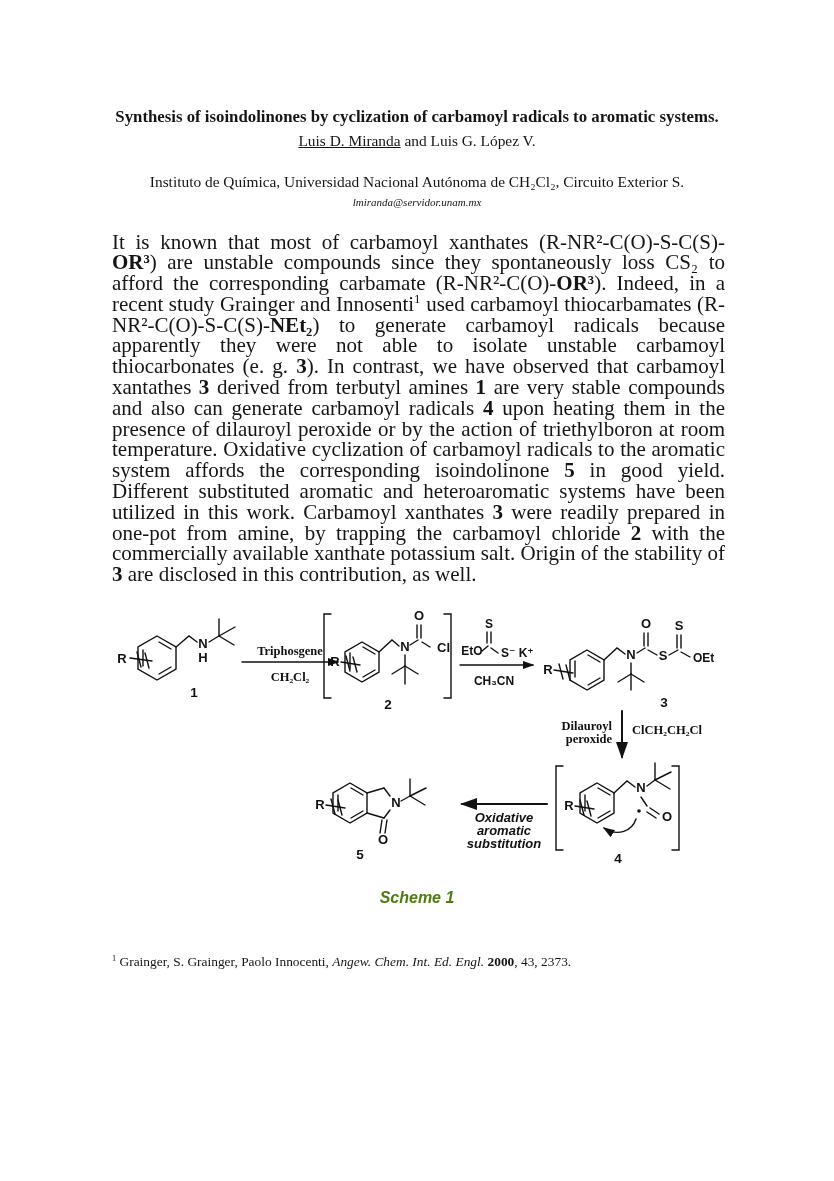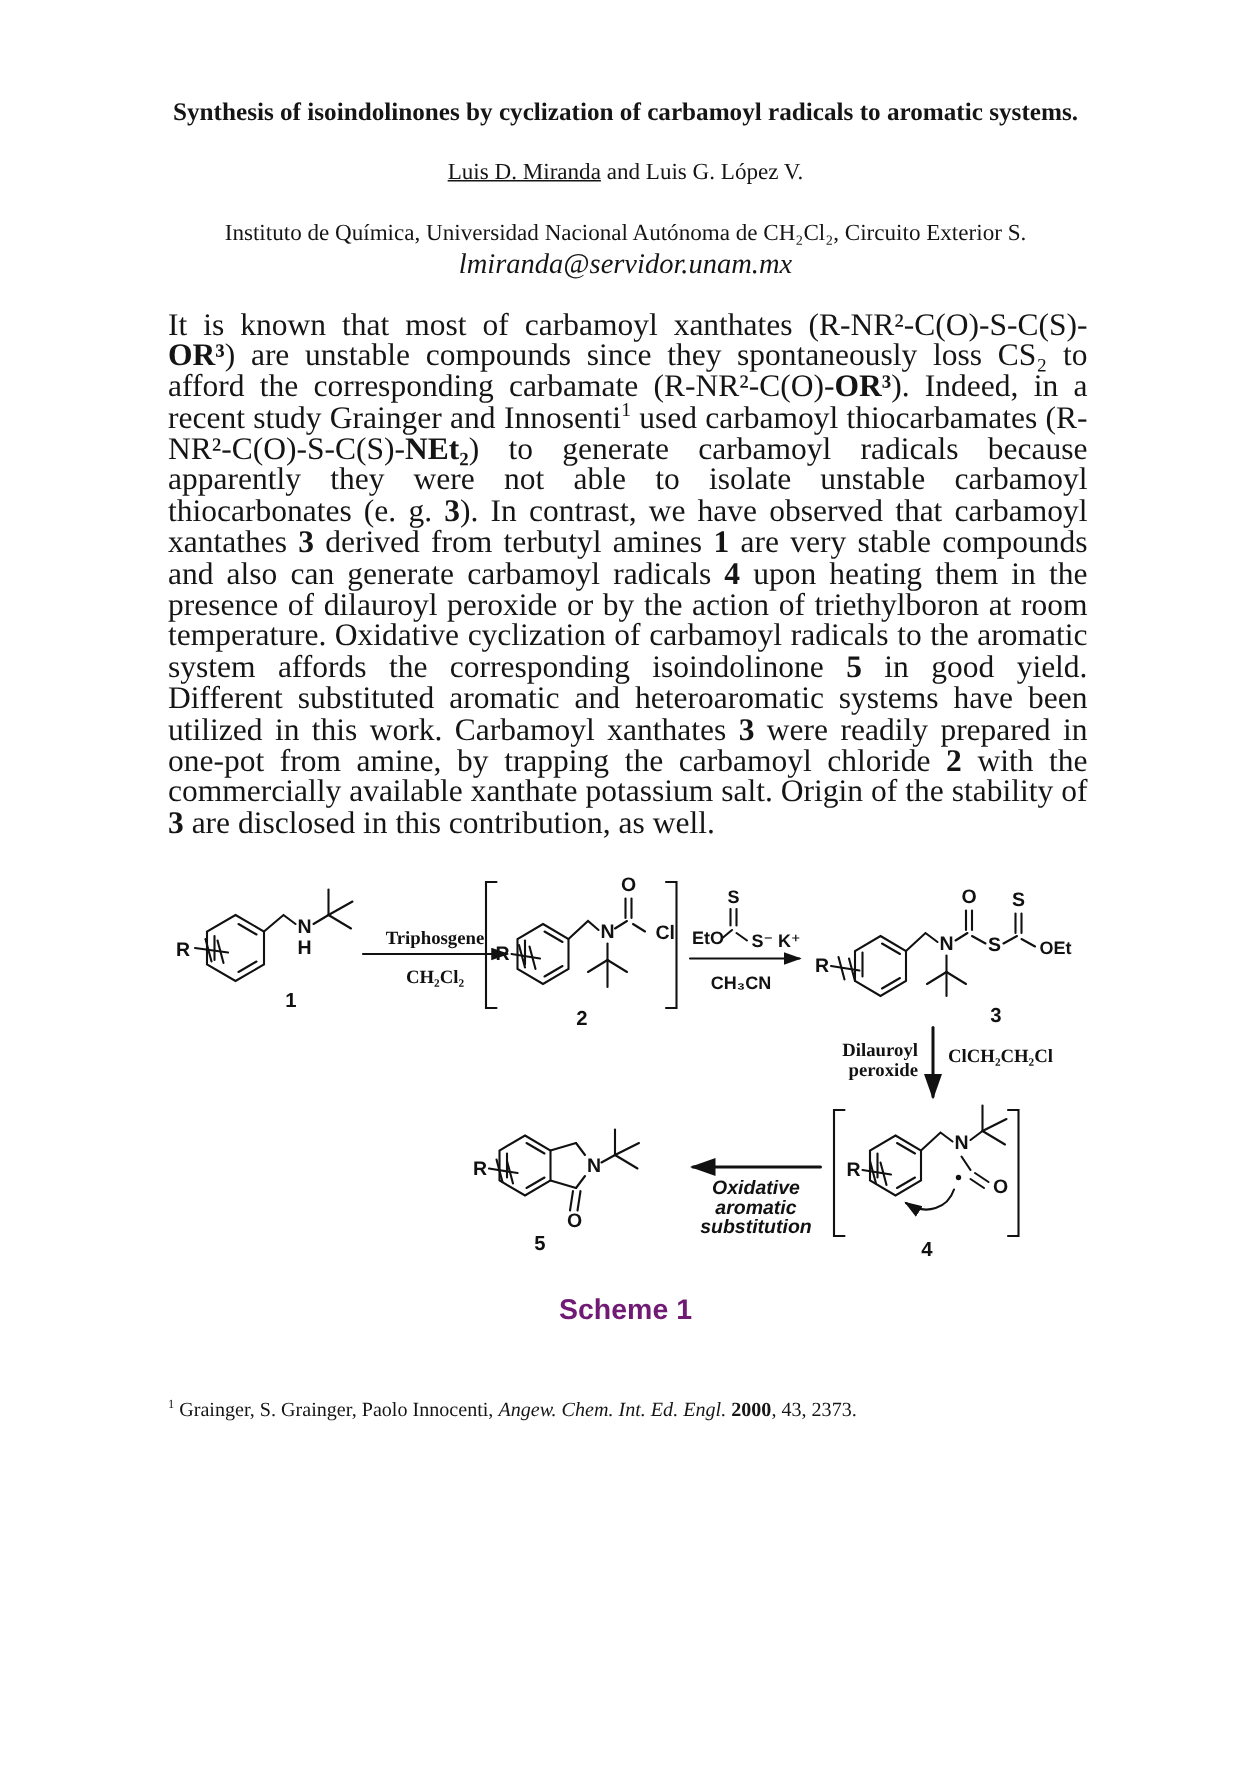--- a/index.html
+++ b/index.html
@@ -1,31 +1,31 @@
 <!DOCTYPE html>
 <html><head>
 <meta charset="utf-8">
 <style>
   html,body{margin:0;padding:0;background:#fff;}
   .page{
     position:relative;width:834px;height:1181px;background:#ffffff;overflow:hidden;
     font-family:"Liberation Serif","DejaVu Serif",serif;color:#151515;
   }
-  .title{margin:64px auto 0;width:612px;text-align:center;font-weight:bold;font-size:16.8px;line-height:21.5px;}
-  .authors{margin-top:20px;text-align:center;font-size:15.4px;}
+  .title{margin:106px auto 0;width:612px;text-align:center;font-weight:bold;font-size:16.8px;line-height:21.5px;}
+  .authors{margin-top:4px;text-align:center;font-size:15.4px;}
   .authors .u{text-decoration:underline;}
   .affiliation{margin-top:21px;text-align:center;font-size:15.4px;line-height:21.5px;}
-  .email{text-align:center;font-style:italic;font-size:19px;line-height:21.5px;}
+  .email{text-align:center;font-style:italic;font-size:11px;line-height:21.5px;}
   .abstract{margin:18px 0 0 112px;width:613px;text-align:justify;font-size:21px;line-height:20.8px;}
   .b{font-weight:bold;}
   .i{font-style:italic;}
   .sup{vertical-align:super;font-size:0.62em;line-height:0;}
   .scheme-wrap{position:relative;margin:22px 0 0 92px;width:680px;height:270px;}
   .caption{margin-top:12px;text-align:center;font-family:"Liberation Sans","DejaVu Sans",sans-serif;
-    font-weight:bold;font-size:19px;color:#701a75;}
+    font-weight:bold;font-size:16px;color:#4d7c0f;font-style:italic;}
   .footnote{margin:46px 0 0 112px;width:612px;font-size:13.4px;line-height:18px;}
   
   svg text{fill:#111;}
   .atom{font:bold 13px "Liberation Sans","DejaVu Sans",sans-serif;}
   .smatom{font:bold 12px "Liberation Sans","DejaVu Sans",sans-serif;}
   .cnum{font:bold 13.5px "Liberation Sans","DejaVu Sans",sans-serif;}
   .rg{font:bold 12px "Liberation Sans","DejaVu Sans",sans-serif;}
   .rgserif{font:bold 12.5px "Liberation Serif","DejaVu Serif",serif;}
   .ital{font:bold italic 13px "Liberation Sans","DejaVu Sans",sans-serif;}
 </style>

